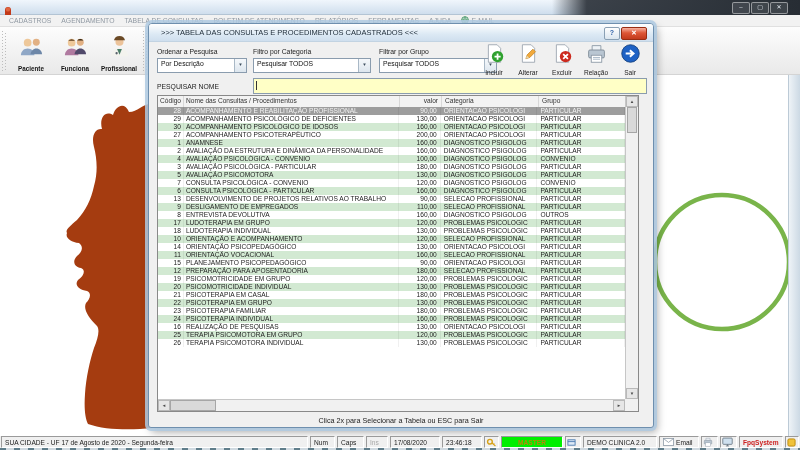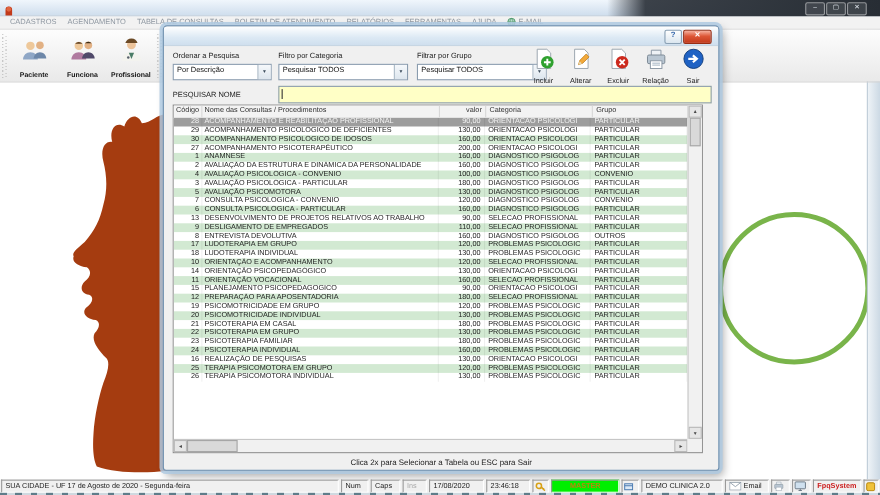--- a/index.html
+++ b/index.html
@@ -211,20 +211,21 @@
             <rect x="6" y="2.5" width="2.5" height="4" rx="1" fill="#8f2418"></rect>
             <rect x="17" y="2.5" width="2.5" height="4" rx="1" fill="#8f2418"></rect>
             <text x="13" y="19" font-size="8" text-anchor="middle" fill="#c03a28" font-weight="bold" font-family="Liberation Sans,sans-serif">29</text>
           </svg></span>
         <div class="tlbl">Agenda</div>
       </div>
     </div>
 
   <div id="dialog">
     <div class="dlg-title">
+      <span class="dlg-title-text">&gt;&gt;&gt;  TABELA DAS CONSULTAS E PROCEDIMENTOS CADASTRADOS  &lt;&lt;&lt;</span>
       <span class="dlg-help">?</span>
       <span class="dlg-close">✕</span>
     </div>
     <div class="dlg-body">
 
       <div class="flabel" style="left:8px;top:6px;">Ordenar a Pesquisa</div>
       <div class="flabel" style="left:104px;top:6px;">Filtro por Categoria</div>
       <div class="flabel" style="left:230px;top:6px;">Filtrar por Grupo</div>
 
       <div class="combo" style="left:8px;width:88px;">

